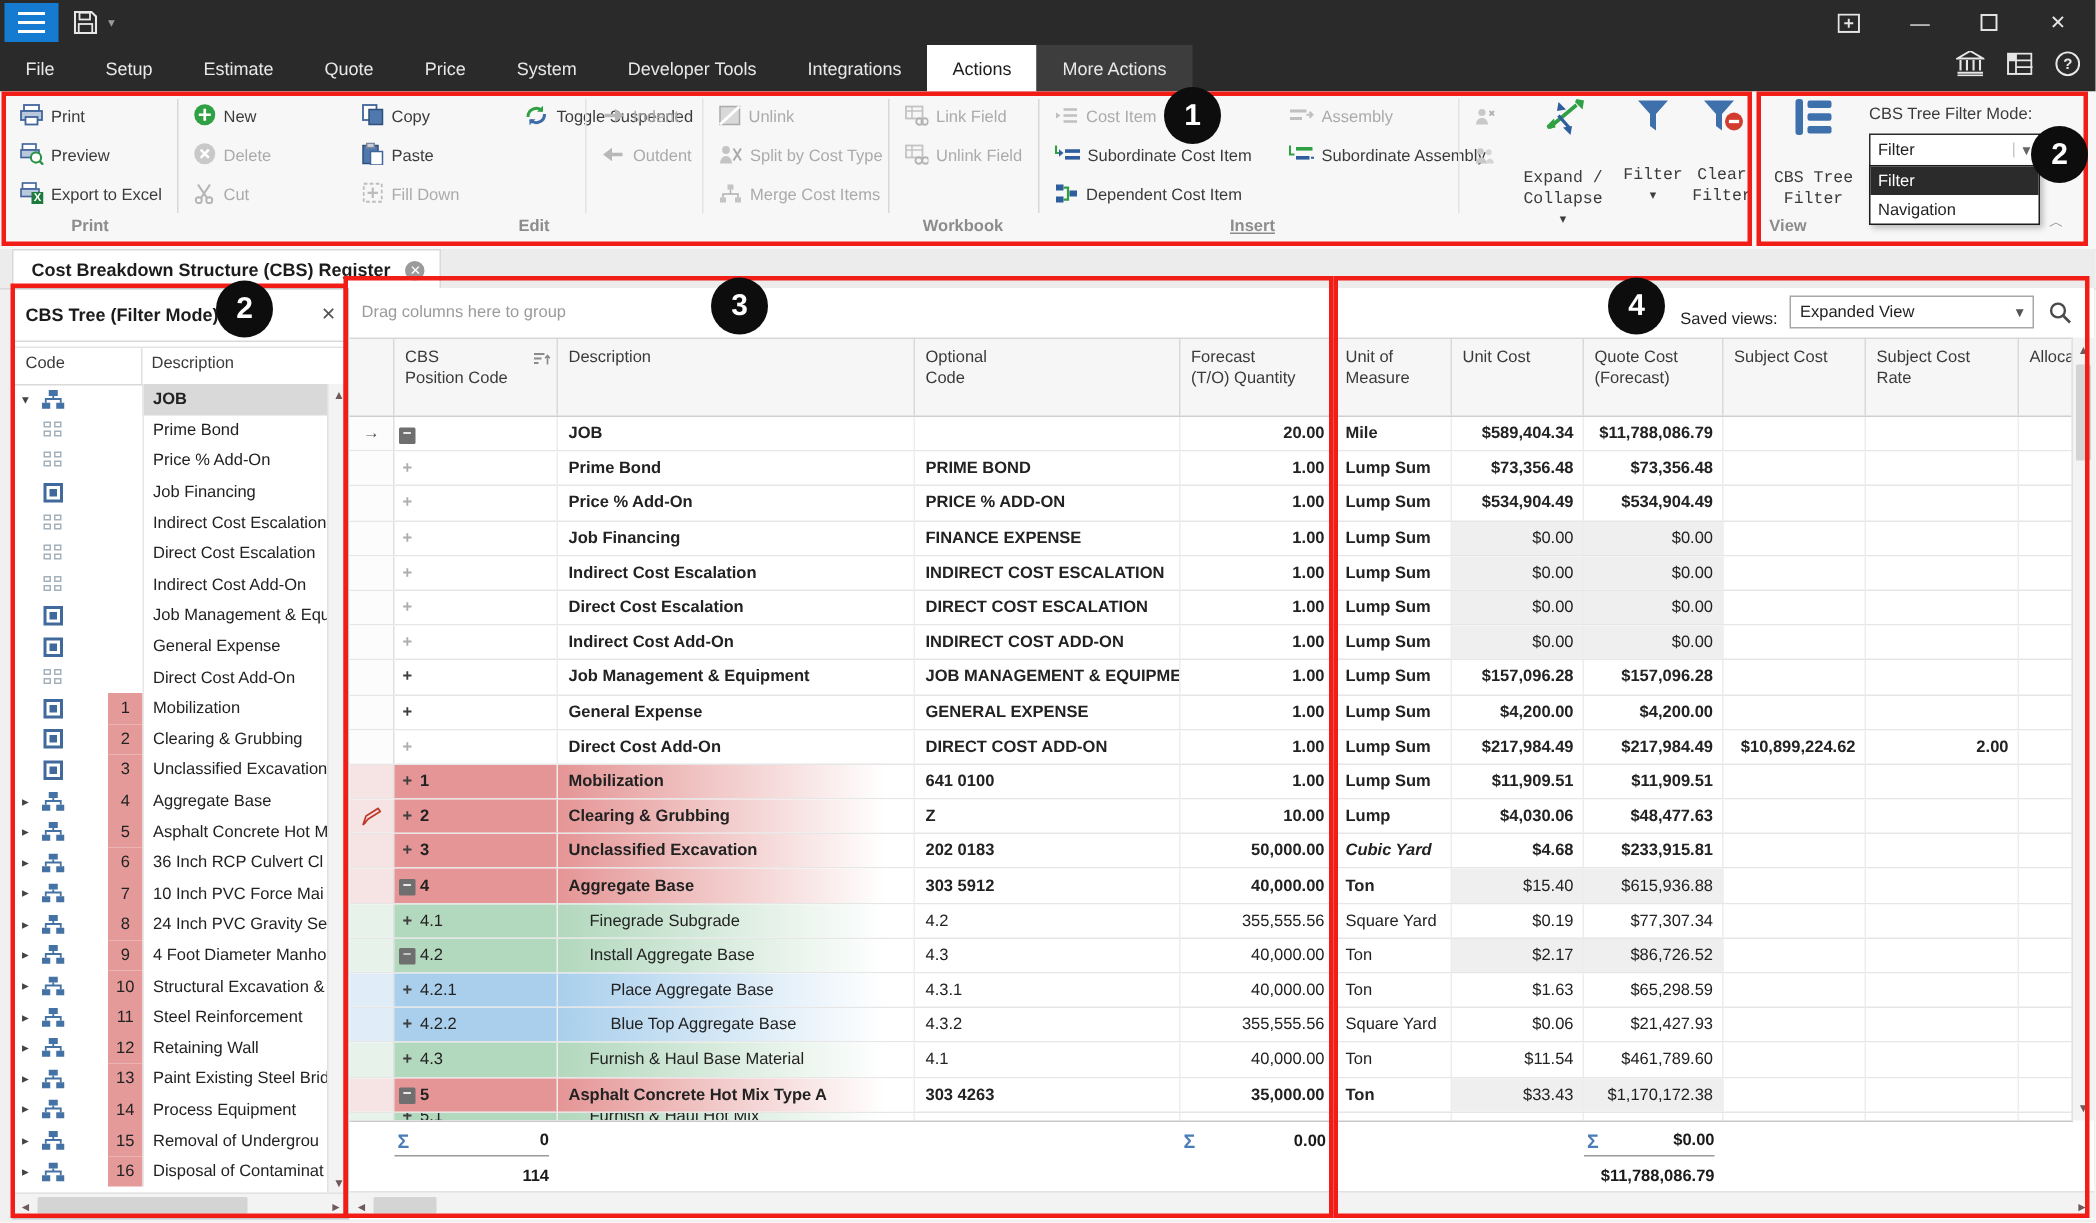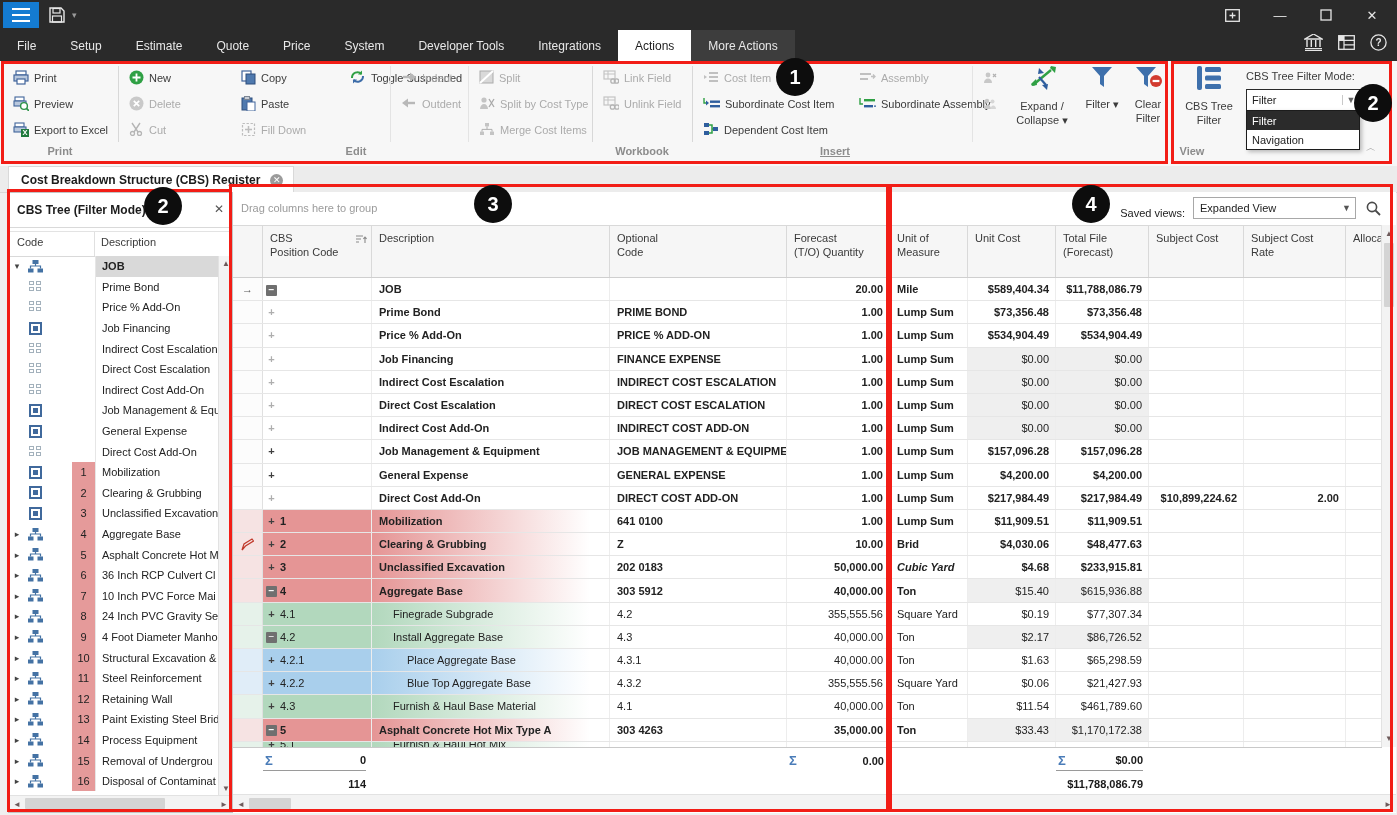--- a/index.html
+++ b/index.html
@@ -21,21 +21,21 @@
   .mtab.active{background:#ffffff;color:#1d1d1d;}
   .mtab.dark{background:#3d3d3d;}
   .menubar-icons{position:absolute;right:10px;top:34px;display:flex;gap:15px;align-items:center;}
   
   .ribbon{position:absolute;left:0;top:61px;width:1397px;height:105px;background:#f7f7f7;border-bottom:1px solid #d6d6d6;}
   .rsep{position:absolute;top:5px;height:76px;width:1px;background:#d8d8d8;}
   .rbtn{position:absolute;height:24px;display:flex;align-items:center;gap:5px;padding:0 3px;white-space:nowrap;cursor:pointer;color:#3b3b3b;}
   .rbtn .rlb{font-size:11px;}
   .rbtn.dis{color:#ababab;cursor:default;}
   .glabel{position:absolute;top:84px;text-align:center;font-weight:bold;color:#8c8c8c;font-size:11px;}
-  .bigbtn{position:absolute;top:4px;height:78px;display:flex;flex-direction:column;align-items:center;justify-content:flex-start;gap:7px;cursor:pointer;color:#3b3b3b;text-align:center;}
+  .bigbtn{position:absolute;top:4px;height:78px;display:flex;flex-direction:column;align-items:center;justify-content:flex-start;gap:18px;cursor:pointer;color:#3b3b3b;text-align:center;font-family:Liberation Mono, monospace;}
   .bigbtn .blb{font-size:11px;line-height:1.25;white-space:pre-line;}
   .fm-label{position:absolute;font-size:11px;color:#3b3b3b;}
   .fm-select{position:absolute;height:20px;background:#fff;border:1px solid #2a2a2a;display:flex;align-items:center;cursor:pointer;}
   .fm-select .val{flex:1;padding-left:5px;}
   .fm-select .car{width:16px;border-left:1px solid #c9c9c9;color:#666;font-size:9px;text-align:center;}
   .fm-list{position:absolute;background:#fff;border:1px solid #1c1c1c;box-shadow:2px 2px 4px rgba(0,0,0,.25);z-index:40;}
   .fm-opt{height:19px;display:flex;align-items:center;padding-left:5px;cursor:pointer;}
   .fm-opt.sel{background:#2b2b2b;color:#fff;}
   .ribbon-collapse{position:absolute;color:#8a8a8a;font-size:10px;cursor:pointer;}
   
@@ -282,21 +282,21 @@
           <path d="M7 1.5L1 6l6 4.5z" fill="#b8b8b8"></path>
         </svg></span>
       <span class="rlb">Outdent</span>
     </div>
     <div class="rsep" style="left: 468px; background: rgb(228, 228, 228);"></div>
     <div class="rbtn dis" style="left: 476px; top: 5px;">
       <span class="ric"><svg width="15" height="14" viewBox="0 0 15 14">
           <rect x="1" y="1" width="13" height="12" fill="#d9d9d9" stroke="#ababab"></rect>
           <path d="M1 13L14 1" stroke="#fff" stroke-width="2"></path>
         </svg></span>
-      <span class="rlb">Split</span>
+      <span class="rlb">Unlink</span>
     </div>
     <div class="rbtn dis" style="left: 476px; top: 31px;">
       <span class="ric"><svg width="16" height="14" viewBox="0 0 16 14">
           <circle cx="5" cy="4" r="2.6" fill="#c4c4c4"></circle>
           <path d="M1 13c0-3 2-5 4-5s4 2 4 5z" fill="#c4c4c4"></path>
           <path d="M10 3l5 8M15 3l-5 8" stroke="#a9a9a9" stroke-width="1.3"></path>
         </svg></span>
       <span class="rlb">Split by Cost Type</span>
     </div>
     <div class="rbtn dis" style="left: 476px; top: 57px;">
@@ -864,21 +864,21 @@
             <path d="M9 8V2M7.4 3.8L9 2l1.6 1.8" fill="none" stroke="#8a8a8a" stroke-width="1.1"></path>
           </svg></span></div>
       <div class="ghc" style="width: 238px;">Description</div>
       <div class="ghc" style="width: 177px;">Optional
 Code</div>
       <div class="ghc" style="width: 103px;">Forecast
 (T/O) Quantity</div>
       <div class="ghc" style="width: 78px;">Unit of
 Measure</div>
       <div class="ghc" style="width: 88px;">Unit Cost</div>
-      <div class="ghc" style="width: 93px;">Total File
+      <div class="ghc" style="width: 93px;">Quote Cost
 (Forecast)</div>
       <div class="ghc" style="width: 95px;">Subject Cost</div>
       <div class="ghc" style="width: 102px;">Subject Cost
 Rate</div>
       <div class="ghc" style="width: 36px;">Allocate</div>
     </div>
   <div class="grows" id="gridRows" style="width: 1149px;">
       <div class="grow bold">
         <div class="gc cind" style="width: 30px;">
           <span style="color:#555">→</span>
@@ -1064,21 +1064,21 @@
             <path d="M1 12l2.2-1.4L2 9.2z" fill="#c0392b"></path>
           </svg>
         </div>
         <div class="gc cpos" style="width: 109px;">
           <span class="exp pd">+</span>
           <span>2</span>
         </div>
         <div class="gc cdesc txt" style="width: 238px; padding-left: 7px;">Clearing &amp; Grubbing</div>
         <div class="gc copt txt" style="width: 177px;">Z</div>
         <div class="gc cqty num" style="width: 103px;">10.00</div>
-        <div class="gc txt" style="width: 78px;">Brid</div>
+        <div class="gc txt" style="width: 78px;">Lump</div>
         <div class="gc num" style="width: 88px;">$4,030.06</div>
         <div class="gc num" style="width: 93px;">$48,477.63</div>
         <div class="gc num" style="width: 95px;"></div>
         <div class="gc num" style="width: 102px;"></div>
         <div class="gc" style="width: 36px; border-right: none;"></div>
       </div>
       <div class="grow bold row-red">
         <div class="gc cind" style="width: 30px;"></div>
         <div class="gc cpos" style="width: 109px;">
           <span class="exp pd">+</span>

